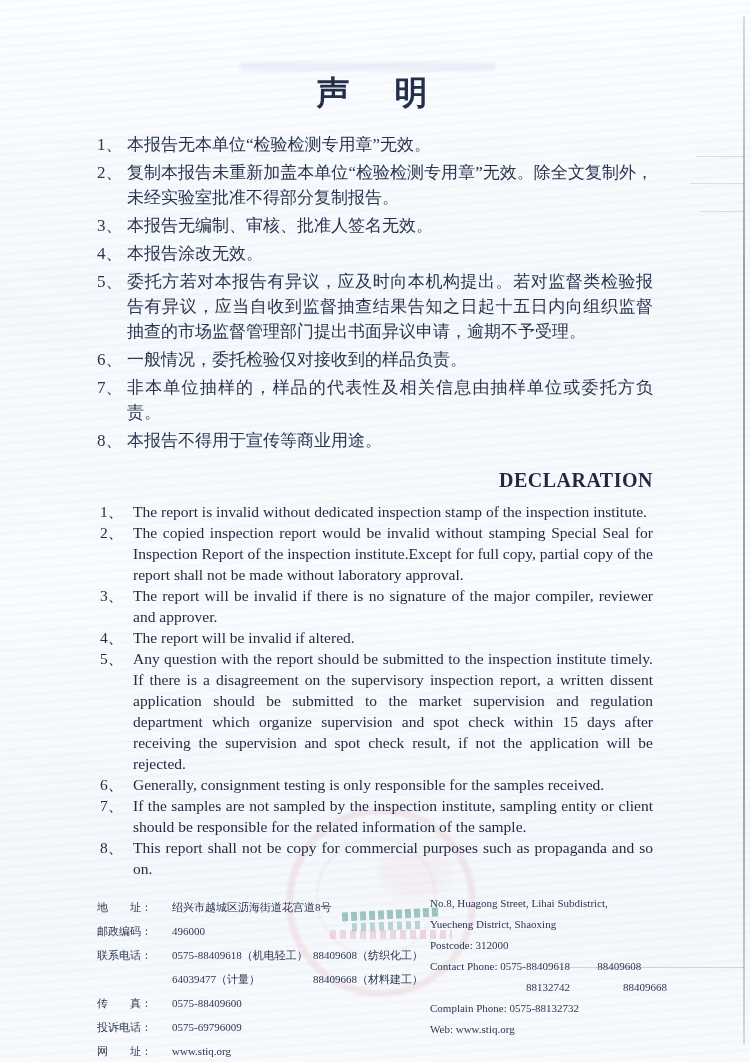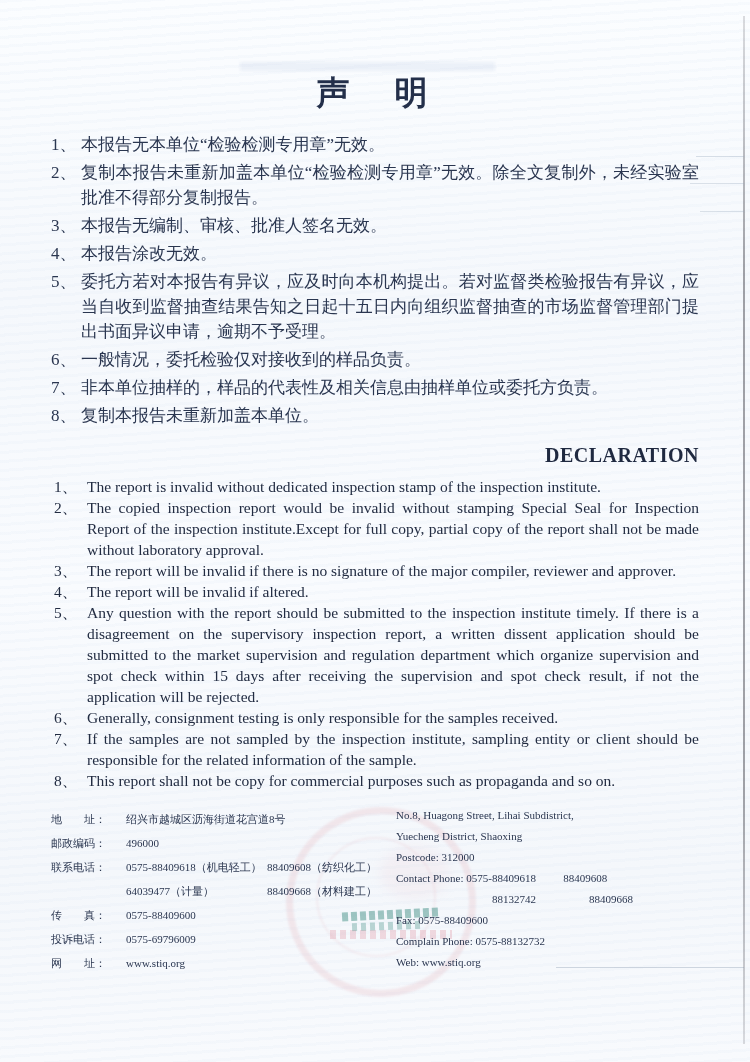--- a/index.html
+++ b/index.html
@@ -4,21 +4,21 @@
 <style>
   html,body{margin:0;padding:0;}
   body{
     width:750px;height:1062px;overflow:hidden;position:relative;
     background:
       repeating-linear-gradient(176deg, rgba(205,220,238,0.10) 0 3px, rgba(255,255,255,0) 3px 9px),
       linear-gradient(180deg,#fbfdff 0%,#f5f8fc 28%,#f9fbfe 55%,#f4f7fb 82%,#f8fafd 100%);
     font-family:"Liberation Serif","DejaVu Serif",serif;
     color:#2a3650;
   }
-  .content{position:relative;padding:0 51px;z-index:2;}
+  .content{position:relative;padding:0 97px;z-index:2;}
   .title{
     margin:73px 0 0 0;text-align:center;font-size:33px;font-weight:bold;
     letter-spacing:6px;line-height:1.25;color:#232f4a;
   }
   .zh-list{margin-top:18px;font-size:17px;line-height:25px;}
   .zh-list .item{display:flex;margin-bottom:3px;}
   .zh-list .num{flex:0 0 30px;}
   .zh-list .txt{flex:1;text-align:justify;}
   .decl-heading{
     margin:16px 0 9px 0;text-align:right;font-size:20px;font-weight:bold;
@@ -26,21 +26,21 @@
   }
   .en-list{font-size:15.5px;line-height:21px;color:#222c42;}
   .en-list .item{display:flex;margin-bottom:0;}
   .en-list .num{flex:0 0 33px;padding-left:3px;}
   .en-list .txt{flex:1;text-align:justify;}
   .footer{position:relative;margin-top:16px;font-size:11px;}
   .footer-zh{line-height:24px;width:345px;}
   .footer-zh .row{white-space:nowrap;}
   .footer-zh .lbl{display:inline-block;min-width:75px;}
   .footer-zh .v1{display:inline-block;width:141px;}
-  .footer-en{position:absolute;left:345px;top:-2px;line-height:21px;white-space:nowrap;}
+  .footer-en{position:absolute;left:333px;top:-2px;line-height:21px;white-space:nowrap;}
   .footer-en .rp1{display:inline-block;width:97px;}
   .footer-en .indent{display:inline-block;width:96px;}
   
   .artifact{position:absolute;z-index:1;pointer-events:none;}
   .edge-line-right{
     left:743px;top:16px;width:2px;height:1028px;
     background:linear-gradient(180deg,rgba(120,120,128,0.25),rgba(88,88,96,0.55) 25%,rgba(88,88,96,0.55) 75%,rgba(120,120,128,0.25));
   }
   .hline-bottom{left:556px;top:967px;width:188px;height:1px;background:rgba(140,155,175,0.38);}
   .ghost-line1{left:696px;top:156px;width:48px;height:1px;background:rgba(150,165,185,0.35);}
@@ -103,21 +103,21 @@
     <div class="item">
         <span class="num">6、</span>
         <span class="txt">一般情况，委托检验仅对接收到的样品负责。</span>
       </div>
     <div class="item">
         <span class="num">7、</span>
         <span class="txt">非本单位抽样的，样品的代表性及相关信息由抽样单位或委托方负责。</span>
       </div>
     <div class="item">
         <span class="num">8、</span>
-        <span class="txt">复制本报告未重新加盖本单位。</span>
+        <span class="txt">本报告不得用于宣传等商业用途。</span>
       </div>
   </div>
 
   <h2 class="decl-heading">DECLARATION</h2>
 
   <div class="en-list">
     <div class="item">
         <span class="num">1、</span>
         <span class="txt">The report is invalid without dedicated inspection stamp of the inspection institute.</span>
       </div>
@@ -162,21 +162,20 @@
       <div class="row"><span class="lbl">投诉电话：</span><span>0575-69796009</span></div>
       <div class="row"><span class="lbl">网　　址：</span><span>www.stiq.org</span></div>
     </div>
 
     <div class="footer-en">
       <div>No.8, Huagong Street, Lihai Subdistrict,</div>
       <div>Yuecheng District, Shaoxing</div>
       <div>Postcode: 312000</div>
       <div><span>Contact Phone: </span><span class="rp1">0575-88409618</span><span>88409608</span></div>
       <div><span class="indent"></span><span class="rp1">88132742</span><span>88409668</span></div>
-      <div>Fax: 0575-88409600</div>
       <div>Complain Phone: 0575-88132732</div>
       <div>Web: www.stiq.org</div>
     </div>
 
   </div>
 </div>
 
 <div class="artifact edge-line-right"></div>
 <div class="artifact hline-bottom"></div>
 <div class="artifact ghost-line1"></div>

